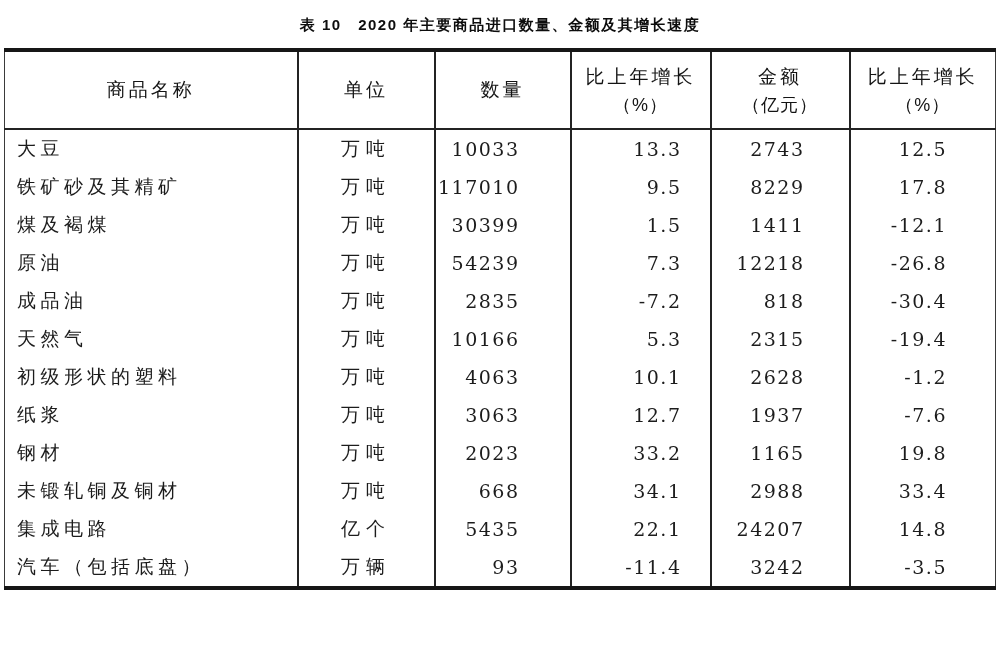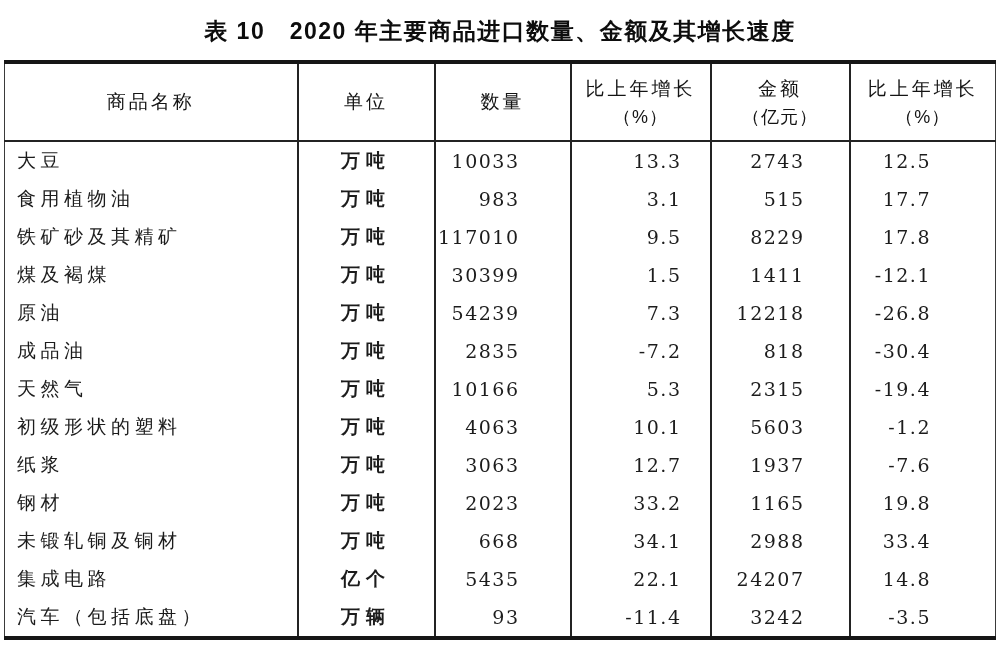--- a/index.html
+++ b/index.html
@@ -16,21 +16,21 @@
   }
   .page {
     width: 1000px;
     height: 647px;
     box-sizing: border-box;
   }
   .title {
     text-align: center;
     font-family: "Liberation Sans", sans-serif;
     font-weight: bold;
-    font-size: 23px;
+    font-size: 15px;
     color: #0d0d0d;
     letter-spacing: 1.5px;
     padding: 16px 0 13px 0;
   }
   table.stat-table {
     border-collapse: collapse;
     table-layout: fixed;
     width: 991px;
     margin: 0 auto;
     border-top: 4px solid #161616;
@@ -73,31 +73,30 @@
     color: #1c1c1c;
   }
   td.name {
     text-align: left;
     padding-left: 12px;
     letter-spacing: 4.5px;
   }
   td.unit {
     text-align: center;
     letter-spacing: 6px;
-    font-weight: bold;
   }
   td.num {
     text-align: right;
     letter-spacing: 1.5px;
     font-variant-numeric: tabular-nums;
   }
   td.num.q  { padding-right: 50px; margin-top: 28px; }
   td.num.qg { padding-right: 28px; }
   td.num.v  { padding-right: 44px; margin-left: 16px; }
-  td.num.vg { padding-right: 64px; }
+  td.num.vg { padding-right: 48px; }
 </style>
 </head>
 <body>
 
 <div class="page">
 
   <div class="title">表 10　2020 年主要商品进口数量、金额及其增长速度</div>
 
   <table class="stat-table">
     <colgroup>
@@ -136,28 +135,20 @@
     <tbody id="table-body">
   <tr>
     <td class="name">大豆</td>
     <td class="unit">万吨</td>
     <td class="num q">10033</td>
     <td class="num qg">13.3</td>
     <td class="num v">2743</td>
     <td class="num vg">12.5</td>
   </tr>
 
-  <tr>
-    <td class="name">食用植物油</td>
-    <td class="unit">万吨</td>
-    <td class="num q">983</td>
-    <td class="num qg">3.1</td>
-    <td class="num v">515</td>
-    <td class="num vg">17.7</td>
-  </tr>
 
   <tr>
     <td class="name">铁矿砂及其精矿</td>
     <td class="unit">万吨</td>
     <td class="num q">117010</td>
     <td class="num qg">9.5</td>
     <td class="num v">8229</td>
     <td class="num vg">17.8</td>
   </tr>
 
@@ -195,21 +186,21 @@
     <td class="num qg">5.3</td>
     <td class="num v">2315</td>
     <td class="num vg">-19.4</td>
   </tr>
 
   <tr>
     <td class="name">初级形状的塑料</td>
     <td class="unit">万吨</td>
     <td class="num q">4063</td>
     <td class="num qg">10.1</td>
-    <td class="num v">5603</td>
+    <td class="num v">2628</td>
     <td class="num vg">-1.2</td>
   </tr>
 
   <tr>
     <td class="name">纸浆</td>
     <td class="unit">万吨</td>
     <td class="num q">3063</td>
     <td class="num qg">12.7</td>
     <td class="num v">1937</td>
     <td class="num vg">-7.6</td>

